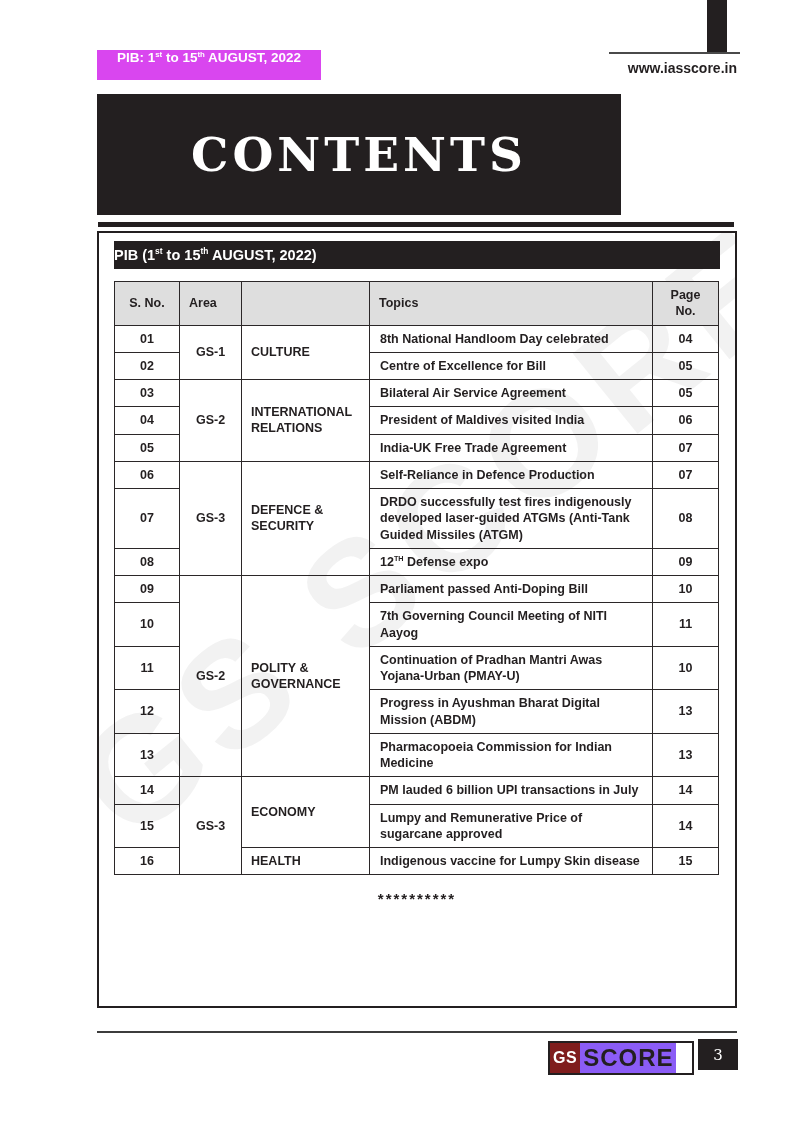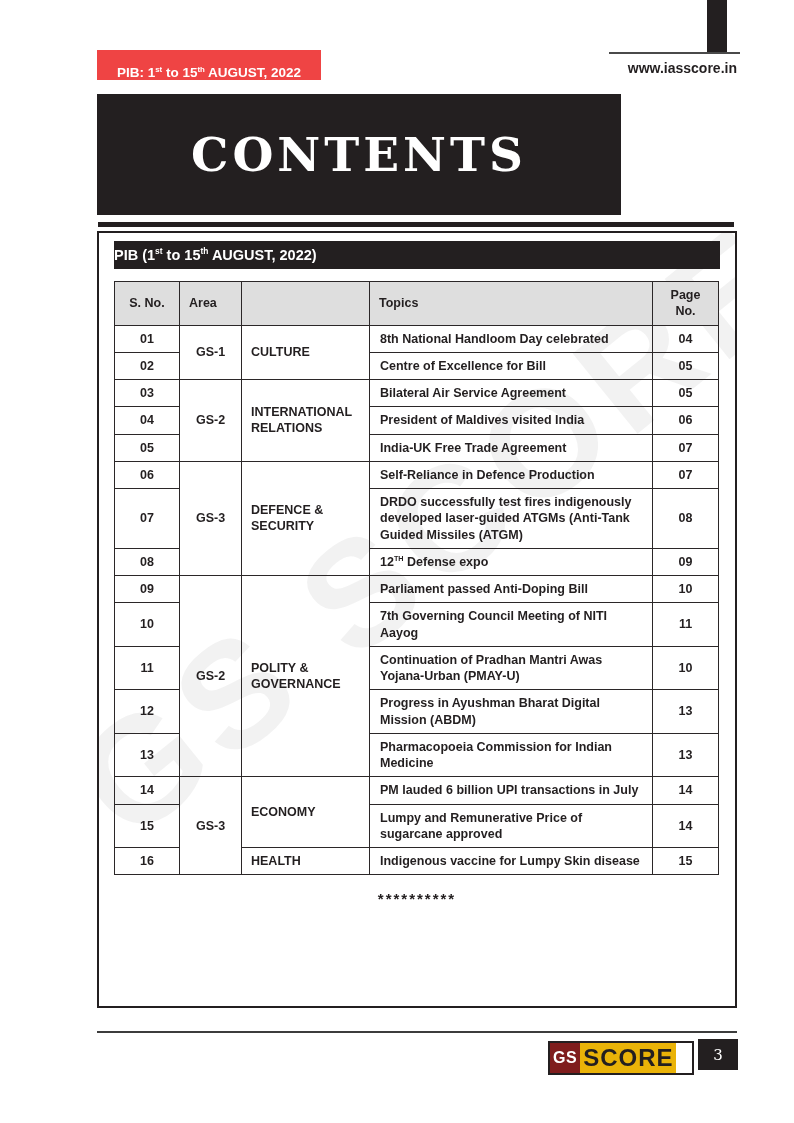--- a/index.html
+++ b/index.html
@@ -8,23 +8,23 @@
     position:relative; width:794px; height:1123px; margin:0 auto;
     background:#ffffff; color:#231f20;
     font-family:"Liberation Sans", sans-serif; overflow:hidden;
   }
   
   .corner-tab { position:absolute; left:707px; top:0; width:20px; height:53px; background:#231f20; }
   .top-rule { position:absolute; left:609px; top:52px; width:131px; height:2px; background:#4a4a4a; }
   .site-url { position:absolute; left:540px; top:60px; width:197px; text-align:right; font-weight:bold; font-size:14px; }
   
   .edition-badge {
-    position:absolute; left:97px; top:50px; width:224px; height:30px; background:#ef4444;
+    position:absolute; left:97px; top:50px; width:224px; height:30px; background:#d946ef;
     color:#fff; font-weight:bold; font-size:13.5px;
-    display:flex; align-items:flex-end; justify-content:center; white-space:nowrap;
+    display:flex; align-items:flex-start; justify-content:center; white-space:nowrap;
   }
   
   .banner {
     position:absolute; left:97px; top:94px; width:524px; height:121px; background:#231f20;
     display:flex; align-items:center; justify-content:center;
   }
   .banner h1 {
     color:#ffffff; font-family:"DejaVu Serif", serif; font-weight:bold;
     font-size:47px; letter-spacing:4px;
   }
@@ -66,21 +66,21 @@
   .footer-rule { position:absolute; left:97px; top:1031px; width:640px; height:2px; background:#3c3c3c; }
   .logo {
     position:absolute; top:1041px; left:548px; width:146px; height:34px;
     display:flex; border:2.5px solid #231f20; background:#fff;
   }
   .logo-gs {
     background:#7f1d1d; color:#fff; font-weight:bold; font-size:16px;
     display:flex; align-items:center; padding:0 3px; letter-spacing:0.5px;
   }
   .logo-score {
-    background:#eab308; color:#231f20; font-weight:bold; font-size:24px;
+    background:#8b5cf6; color:#231f20; font-weight:bold; font-size:24px;
     display:flex; align-items:center; padding:6px 3px; letter-spacing:1px;
   }
   .page-num {
     position:absolute; left:698px; top:1039px; width:40px; height:31px; background:#231f20;
     color:#fff; font-size:15px; display:flex; align-items:center; justify-content:center;
     font-family:"DejaVu Serif", serif;
   }
 </style>
 </head>
 <body>

